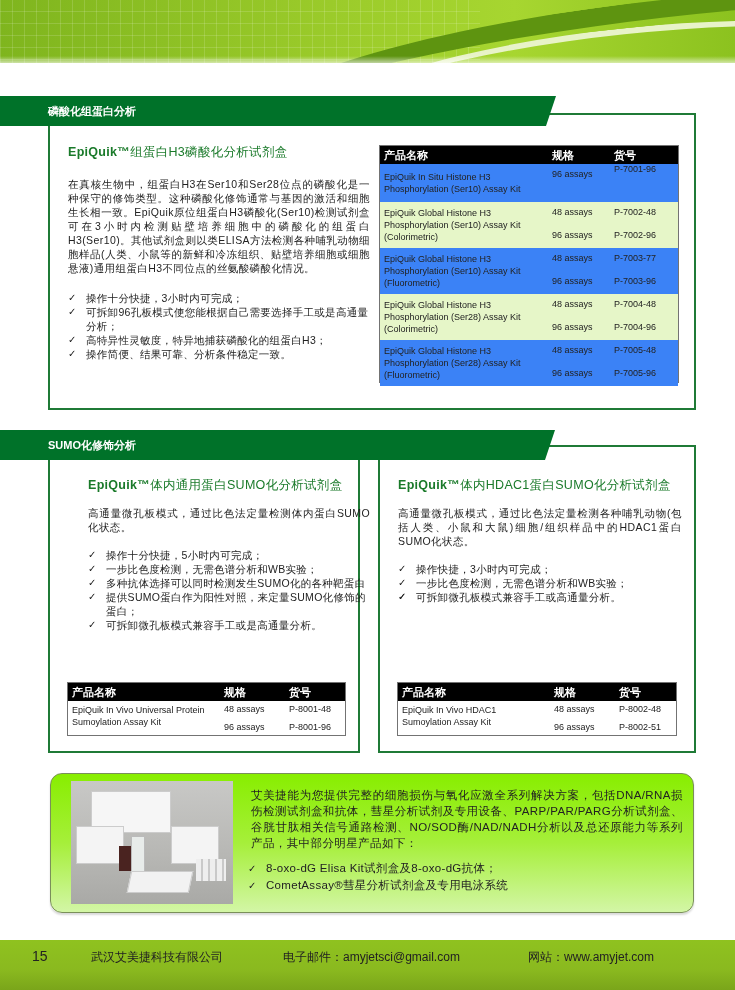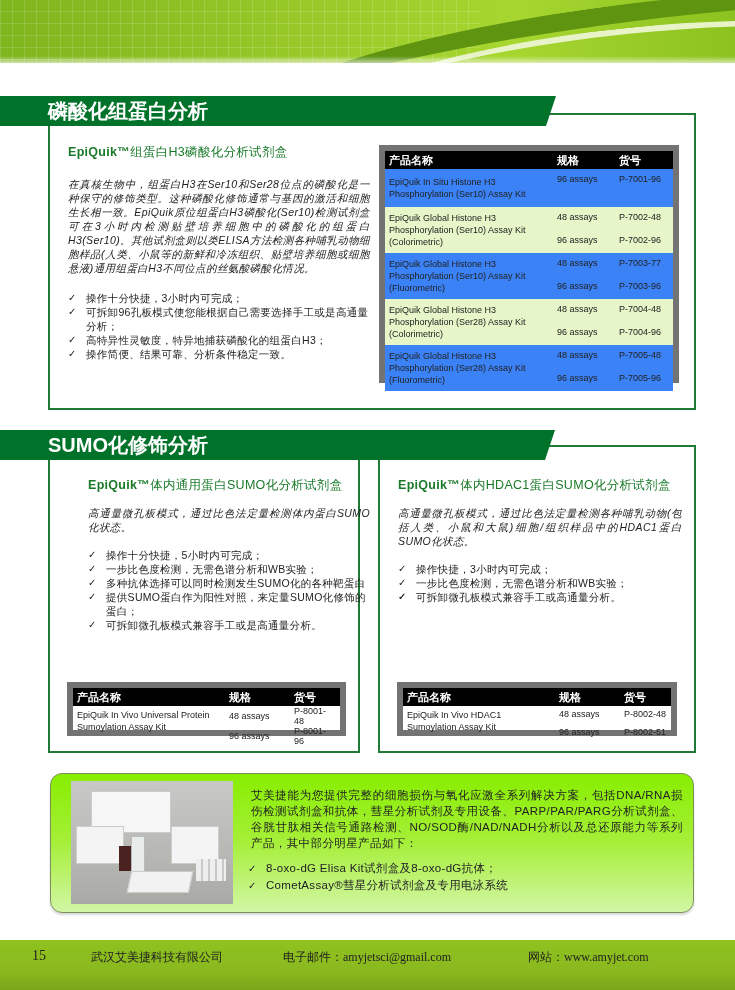--- a/index.html
+++ b/index.html
@@ -30,46 +30,46 @@
   }
   .banner .bottom-fade {
     position: absolute; left: 0; top: 56px; width: 735px; height: 7px;
     background: linear-gradient(180deg, rgba(255,255,255,0) 0%, rgba(255,255,255,0.6) 100%);
   }
 
   
   .sec-bar {
     position: absolute; left: 0; height: 30px; background: #007229;
     clip-path: polygon(0 0, 100% 0, calc(100% - 10px) 100%, 0 100%);
-    color: #fff; font-weight: bold; font-size: 20px; line-height: 30px;
+    color: #fff; font-weight: bold; font-size: 11px; line-height: 30px;
   }
   .sec-bar span { position: absolute; left: 48px; top: 0; }
 
   .box {
     position: absolute; border: 2px solid #1f7a36; background: #fff;
   }
 
   .kit-title {
     color: #1a7a2a; font-size: 12.5px; line-height: 18px; letter-spacing: 0.3px;
   }
   .kit-title b { font-weight: bold; }
   .para {
-    font-size: 10.5px; line-height: 14px; color: #222; text-align: justify; letter-spacing: 0.4px; font-style: italic;
+    font-size: 10.5px; line-height: 14px; color: #222; text-align: justify; letter-spacing: 0.4px;
   }
   ul.checks { list-style: none; font-size: 10.5px; line-height: 14px; color: #222; letter-spacing: 0.3px; }
   ul.checks li { position: relative; padding-left: 18px; }
   ul.checks li .ck { position: absolute; left: 0; top: 0; font-size: 10px; }
 
   table.prod { border-collapse: collapse; width: 100%; font-size: 9px; color: #222; }
   table.prod th {
     background: #000; color: #fff; font-weight: bold; font-size: 11px; text-align: left;
     height: 18px; padding: 0 4px;
   }
   table.prod td { padding: 0 4px; vertical-align: middle; }
-  .tablewrap { position: absolute; border: 6px solid #737373; background: #fff; }
+  .tablewrap { position: absolute; border: 1px solid #737373; background: #fff; }
   .row-white { background: #3b82f6; }
   .row-green { background: #e6f6c8; }
 
   .promo {
     position: absolute; left: 50px; top: 773px; width: 644px; height: 140px;
     border-radius: 12px; border: 1px solid #7a8f5a;
     background: linear-gradient(180deg, #88ee00 0%, #a6ef3a 50%, #d3f6a6 100%);
     box-shadow: 0 2px 2px rgba(0,0,0,0.15);
   }
   .photo {
@@ -89,21 +89,21 @@
     position: absolute; left: 200px; top: 13px; width: 432px;
     font-size: 11.5px; line-height: 16px; color: #222; letter-spacing: 0.4px; text-align: justify;
   }
   .promo ul.checks { position: absolute; left: 197px; top: 86px; font-size: 11.5px; line-height: 17px; }
 
   .footer {
     position: absolute; left: 0; top: 940px; width: 735px; height: 50px;
     background: linear-gradient(180deg, #8fc21f 0%, #8ab91f 60%, #7aa51a 100%);
     font-size: 12px; color: #222;
   }
-  .footer span { position: absolute; top: 9px; font-family: Liberation Serif, serif; }
+  .footer span { position: absolute; top: 9px; }
 </style>
 </head>
 <body>
 
 <div class="banner">
   <div class="grid"></div>
   <div class="swoosh1"></div>
   <div class="swoosh2"></div>
   <div class="bottom-fade"></div>
 </div>
@@ -132,21 +132,21 @@
       <tr>
         <th style="width:168px;">产品名称</th>
         <th style="width:62px;">规格</th>
         <th>货号</th>
       </tr>
     </thead>
     <tbody>
       <tr class="row-white" style="height:38px;">
         <td style="line-height:12px;">EpiQuik In Situ Histone H3 Phosphorylation (Ser10) Assay Kit</td>
         <td style="vertical-align:top; padding-top:5px;">96 assays</td>
-        <td style="vertical-align:top; padding-top:5px;">P-7001-96</td>
+        <td style="vertical-align:top; ">P-7001-96</td>
       </tr>
       <tr class="row-green" style="height:20px;">
         <td rowspan="2" style="line-height:12px;">EpiQuik Global Histone H3 Phosphorylation (Ser10) Assay Kit (Colorimetric)</td>
         <td>48 assays</td>
         <td>P-7002-48</td>
       </tr>
       <tr class="row-green" style="height:26px;">
         <td>96 assays</td>
         <td>P-7002-96</td>
       </tr>

